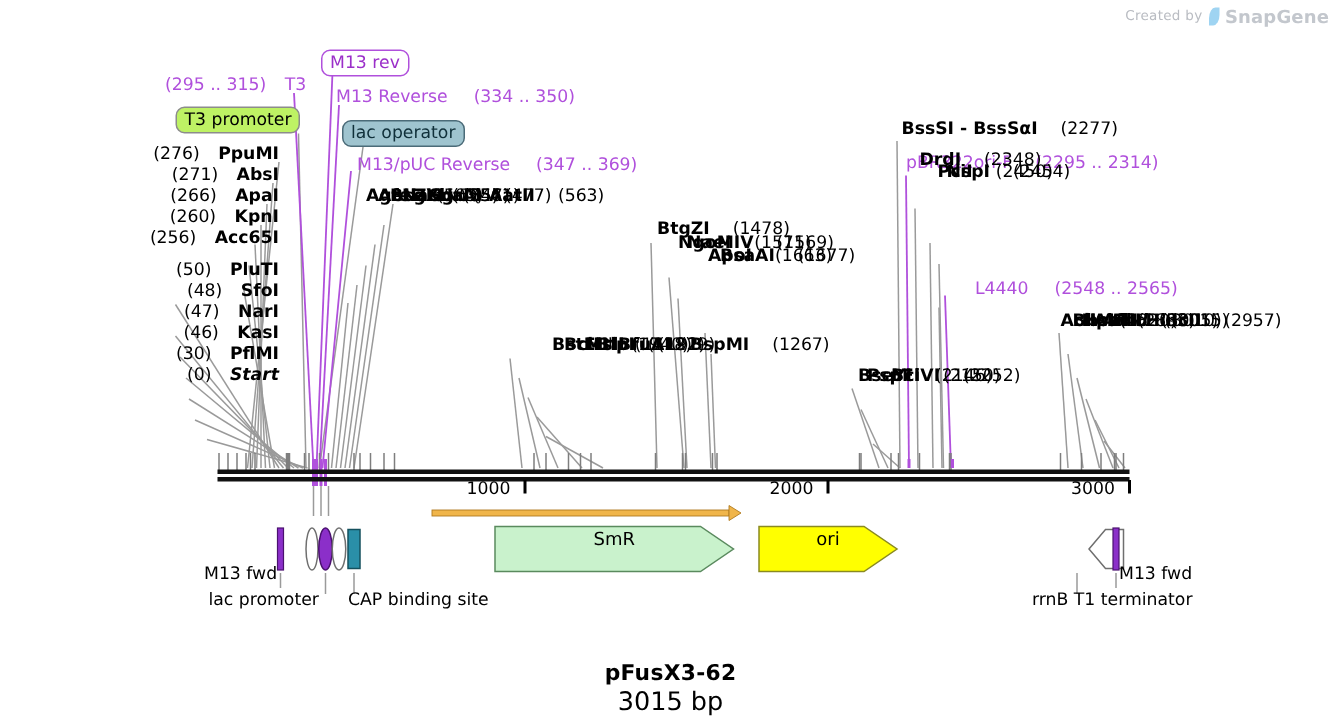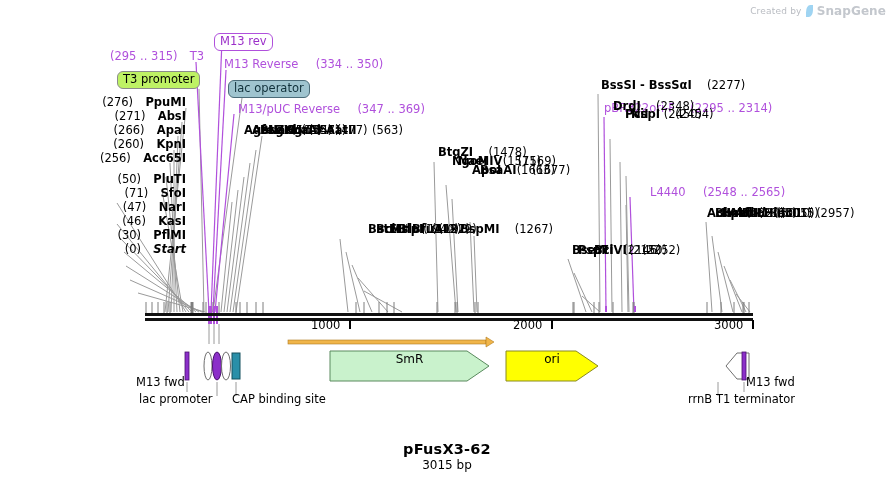--- a/index.html
+++ b/index.html
@@ -33,21 +33,21 @@
   .box-purple{border:1px solid #b050dc;background:#fff;color:#9b2fc9;}
   .box-teal{border:1px solid #4b6b78;background:#9fc4cf;color:#10303a;}
   .rulerlab{position:absolute;font-size:11.5px;color:#000;white-space:nowrap;}
 
   
   .featlab{position:absolute;font-size:11.5px;color:#000;white-space:nowrap;}
 
   
   .title{position:absolute;width:100%;text-align:center;font-weight:bold;
     font-size:14.5px;color:#000;letter-spacing:.2px;}
-  .subtitle{position:absolute;width:100%;text-align:center;font-size:12px;color:#000;}
+  .subtitle{position:absolute;width:100%;text-align:center;font-size:17px;color:#000;}
 </style>
 </head>
 <body>
 
 <div id="map">
 
   <div class="credit">
     <span>Created by</span>
     <span class="leaf"></span>
     <span class="brand">SnapGene</span>
@@ -182,21 +182,21 @@
       <span style="display:inline-block;width:5px"></span>
       <b>Acc65I</b>
     </div>
     <div style="height:7px"></div>
     <div class="enzrow" style="position:relative;height:14px;">
       <span class="p">(50)</span>
       <span style="display:inline-block;width:5px"></span>
       <b>PluTI</b>
     </div>
     <div class="enzrow" style="position:relative;height:14px;">
-      <span class="p">(71)</span>
+      <span class="p">(48)</span>
       <span style="display:inline-block;width:5px"></span>
       <b>SfoI</b>
     </div>
     <div class="enzrow" style="position:relative;height:14px;">
       <span class="p">(47)</span>
       <span style="display:inline-block;width:5px"></span>
       <b>NarI</b>
     </div>
     <div class="enzrow" style="position:relative;height:14px;">
       <span class="p">(46)</span>

